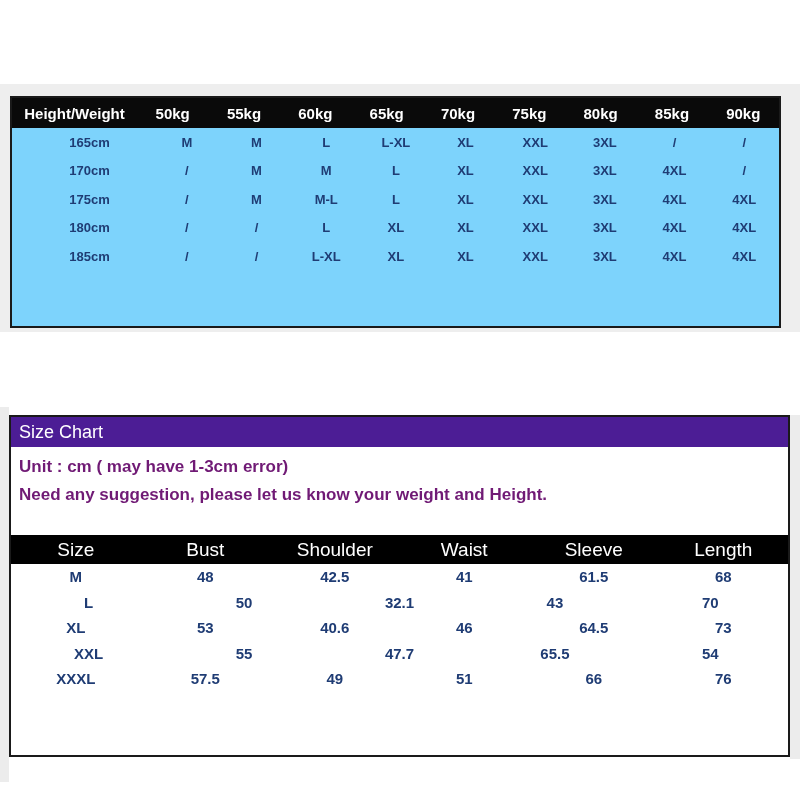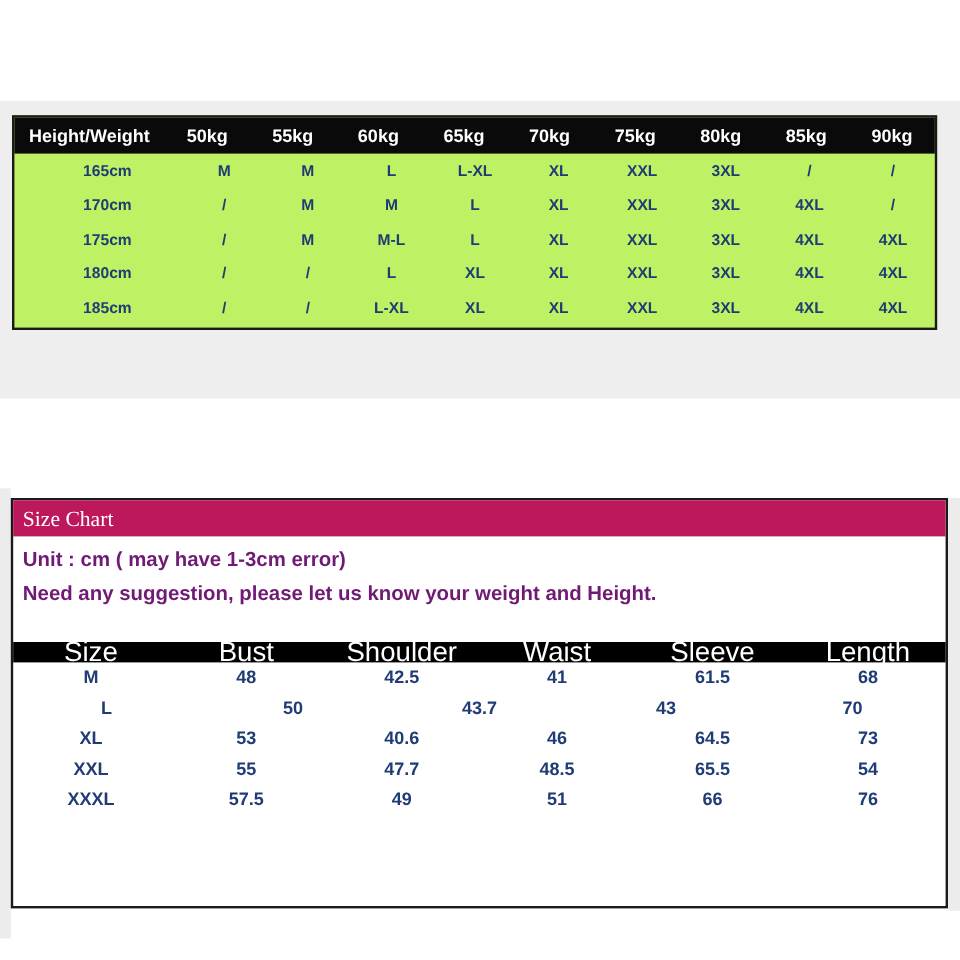--- a/index.html
+++ b/index.html
@@ -1,38 +1,38 @@
 <!DOCTYPE html>
 <html><head>
 <meta charset="utf-8">
 <style>
   * { margin:0; padding:0; box-sizing:border-box; }
   body { background:#ffffff; font-family:"Liberation Sans", sans-serif; }
   .page { position:relative; width:800px; height:800px; background:#ffffff; overflow:hidden; }
 
   
   .fit-panel { position:absolute; left:0; top:84px; width:800px; height:248px; background:#eeeeee; }
-  .fit-table { position:absolute; left:10px; top:12px; width:771px; height:179px;
-               border:2px solid #1a1a1a; background:#bef264; }
+  .fit-table { position:absolute; left:10px; top:12px; width:771px; height:232px;
+               border:2px solid #1a1a1a; background:#7dd3fc; }
   .fit-head { display:flex; height:30px; background:#0a0a0a; color:#ffffff;
               font-weight:bold; font-size:15px; }
   .fit-row  { display:flex; height:28.5px; color:#1f3c74; font-weight:bold; font-size:13px;padding-left:15px; }
   .cell { flex:1; display:flex; align-items:center; justify-content:center; text-align:center; }
   .cell.c0 { flex:0 0 125px; }
 
   
   .strip-left  { position:absolute; left:0;  top:407px; width:9px;  height:375px; background:#ececec; }
   .strip-right { position:absolute; left:790px; top:415px; width:10px; height:344px; background:#ececec; }
   .size-table { position:absolute; left:9px; top:415px; width:781px; height:342px;
                 border:2px solid #1a1a1a; background:#ffffff; }
-  .sc-title { height:30px; background:#be185d; color:#ffffff; font-size:18px;
-              display:flex; align-items:center; padding-left:8px;font-family:Liberation Serif, serif; }
+  .sc-title { height:30px; background:#4c1d95; color:#ffffff; font-size:18px;
+              display:flex; align-items:center; padding-left:8px; }
   .sc-notes { height:88px; padding:6px 8px 0 8px; color:#701a75; font-weight:bold;
               font-size:17px; line-height:28px; }
-  .sc-head { display:flex; height:17px; background:#000000; color:#ffffff; font-size:23px; }
+  .sc-head { display:flex; height:29px; background:#000000; color:#ffffff; font-size:19px; }
   .sc-row  { display:flex; height:25.5px; color:#1f3c74; font-weight:bold; font-size:15px; }
   .scell { flex:1; display:flex; align-items:center; justify-content:center; text-align:center; }
 </style>
 </head>
 <body>
 
 <div class="page">
 
   <section class="fit-panel">
     <div class="fit-table">
@@ -144,39 +144,38 @@
       <div class="scell">48</div>
       <div class="scell">42.5</div>
       <div class="scell">41</div>
       <div class="scell">61.5</div>
       <div class="scell">68</div>
     </div>
 
     <div class="sc-row">
       <div class="scell">L</div>
       <div class="scell">50</div>
-      <div class="scell">43.7</div>
+      <div class="scell">32.1</div>
       <div class="scell">43</div>
       <div class="scell">70</div>
     </div>
 
     <div class="sc-row">
       <div class="scell">XL</div>
       <div class="scell">53</div>
       <div class="scell">40.6</div>
       <div class="scell">46</div>
       <div class="scell">64.5</div>
       <div class="scell">73</div>
     </div>
 
     <div class="sc-row">
       <div class="scell">XXL</div>
       <div class="scell">55</div>
       <div class="scell">47.7</div>
-      <div class="scell">48.5</div>
       <div class="scell">65.5</div>
       <div class="scell">54</div>
     </div>
 
     <div class="sc-row">
       <div class="scell">XXXL</div>
       <div class="scell">57.5</div>
       <div class="scell">49</div>
       <div class="scell">51</div>
       <div class="scell">66</div>

